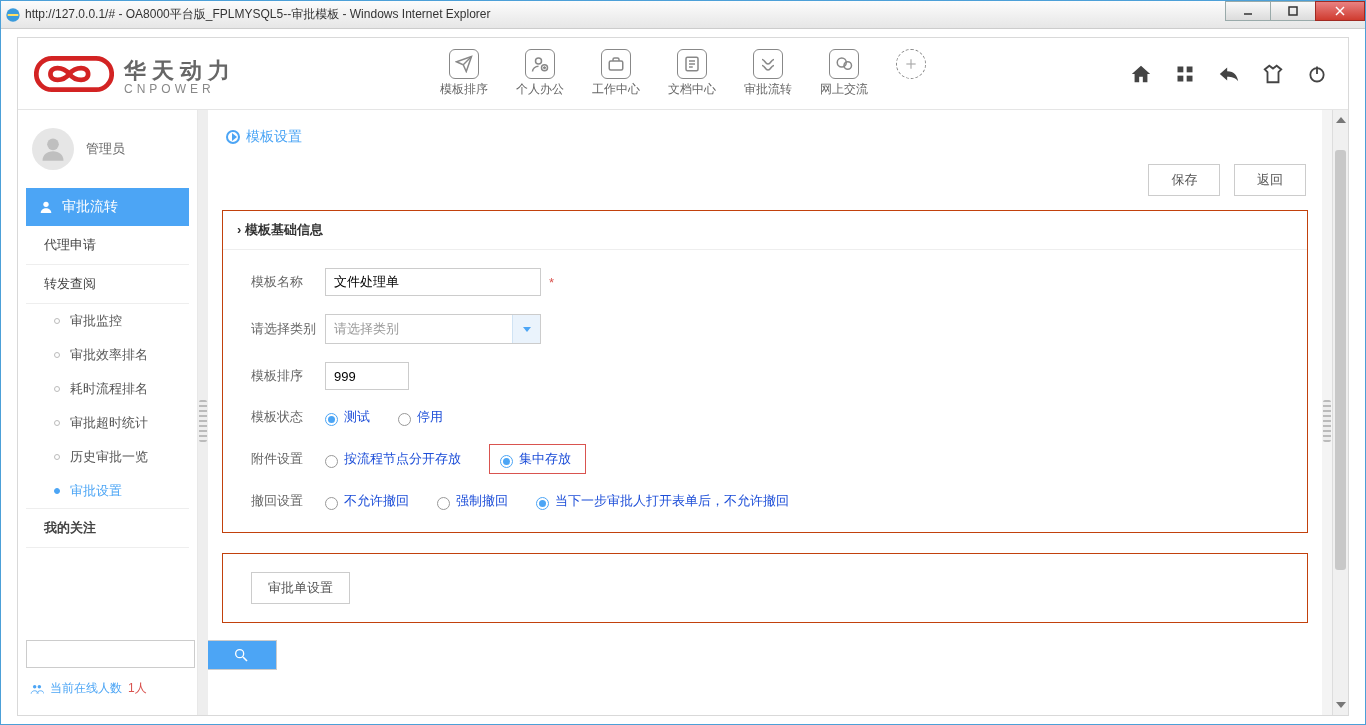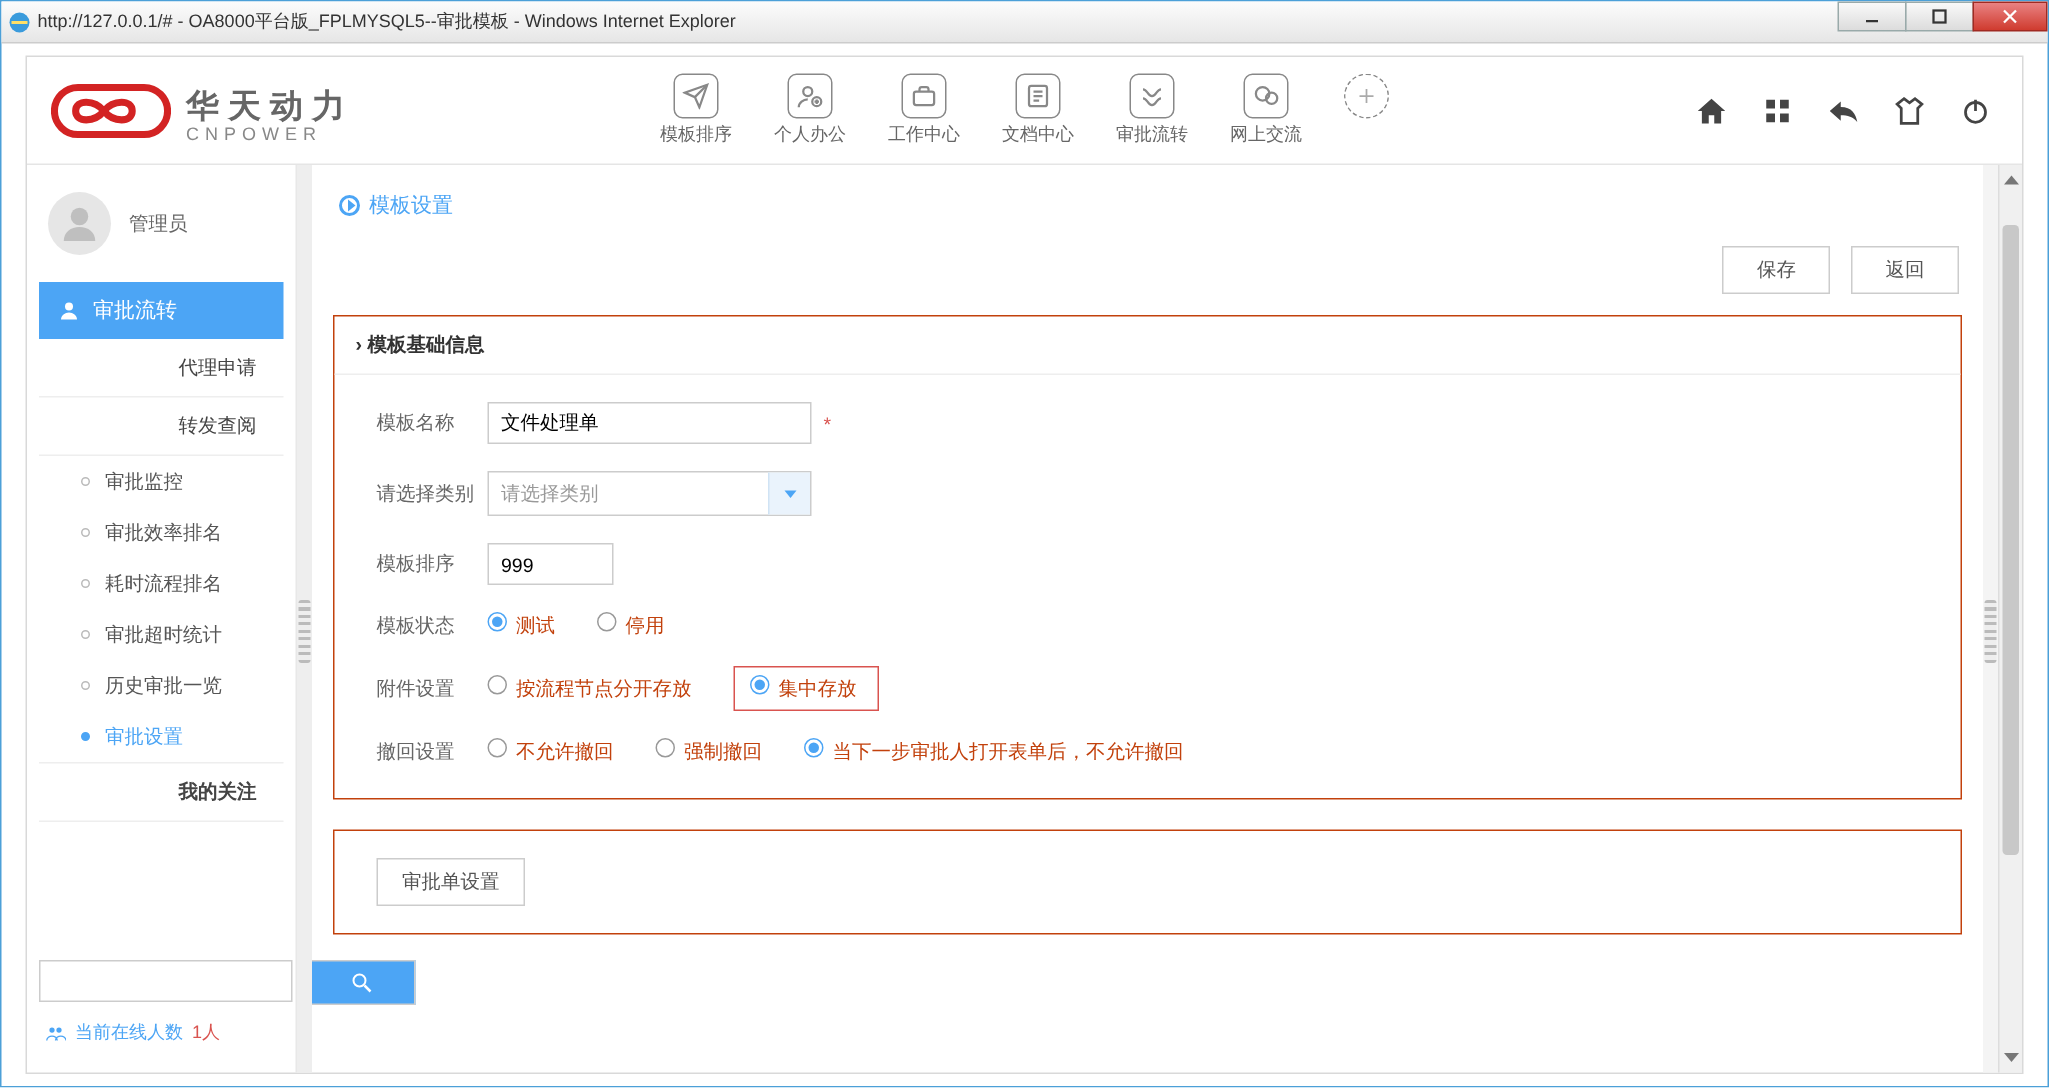--- a/index.html
+++ b/index.html
@@ -37,21 +37,21 @@
 
 .sidebar { width:180px; border-right:1px solid #e8e8e8; padding:8px 8px 8px 8px; display:flex; flex-direction:column; }
 .user { display:flex; align-items:center; gap:12px; padding:10px 6px 18px 6px; }
 .avatar { width:42px; height:42px; border-radius:50%; background:#e6e6e6; display:flex; align-items:center; justify-content:center; }
 .avatar svg { width:28px; height:28px; fill:#bfbfbf; }
 .user .name { color:#666; }
 
 .module-hdr { background:#4ca5f5; color:#fff; padding:10px 12px; font-size:14px; display:flex; align-items:center; gap:8px; }
 .module-hdr svg{ width:16px; height:16px; fill:#fff; }
 
-.side-item { padding:10px 18px; border-bottom:1px solid #eee; color:#444; font-size:13px;text-align:right; }
+.side-item { padding:10px 18px; border-bottom:1px solid #eee; color:#444; font-size:13px; }
 .side-item.bold { font-weight:bold; }
 .sub-list { }
 .sub-item { display:flex; align-items:center; gap:10px; padding:8px 6px 8px 28px; color:#555; font-size:13px; }
 .sub-item .dot { width:6px; height:6px; border-radius:50%; border:1px solid #bbb; }
 .sub-item.active { color:#4ca5f5; }
 .sub-item.active .dot { background:#4ca5f5; border-color:#4ca5f5; }
 
 .side-bottom { margin-top:auto; }
 .search-row { display:flex; margin-top:10px; }
 .search-row input { flex:1; border:1px solid #ccc; height:28px; padding:0 6px; font-size:12px; }
@@ -82,21 +82,21 @@
 .form-row:last-child{ margin-bottom:4px; }
 .form-label { width:74px; color:#666; font-size:13px; }
 .text-input { border:1px solid #ccc; height:28px; padding:0 8px; font-size:13px; width:216px; }
 .select { border:1px solid #ccc; height:30px; width:216px; display:flex; align-items:center; justify-content:space-between; padding:0 0 0 8px; font-size:13px; color:#999; }
 .select .caret { width:28px; height:28px; background:#eaf3fc; display:flex; align-items:center; justify-content:center; border-left:1px solid #d0e3f4;}
 .select .caret::after{content:"";border-top:5px solid #4ca5f5;border-left:4px solid transparent;border-right:4px solid transparent;}
 .req { color:#d9534f; margin-left:8px; }
 .short { width:84px; }
 
 .radio-group { display:flex; align-items:center; gap:28px; }
-.radio { display:inline-flex; align-items:flex-start; gap:6px; color:#c2410c; font-size:13px; }
+.radio { display:inline-flex; align-items:flex-end; gap:6px; color:#1d4ed8; font-size:13px; }
 .radio .r { width:13px; height:13px; border:1.5px solid #4ca5f5; border-radius:50%; display:inline-flex; align-items:center; justify-content:center;}
 .radio .r.off { border-color:#999; }
 .radio .r .d { width:7px; height:7px; background:#4ca5f5; border-radius:50%; }
 .radio.boxed { border:1px solid #d9534f; padding:5px 14px 5px 10px; }
 
 .panel2-body { padding:18px 28px; }
 
 
 .right-scroll { width:16px; background:#f0f0f0; border-left:1px solid #ddd; position:relative;}
 .right-scroll .thumb{ position:absolute; left:2px; right:2px; top:40px; height:420px; background:#c8c8c8; border-radius:3px;}

